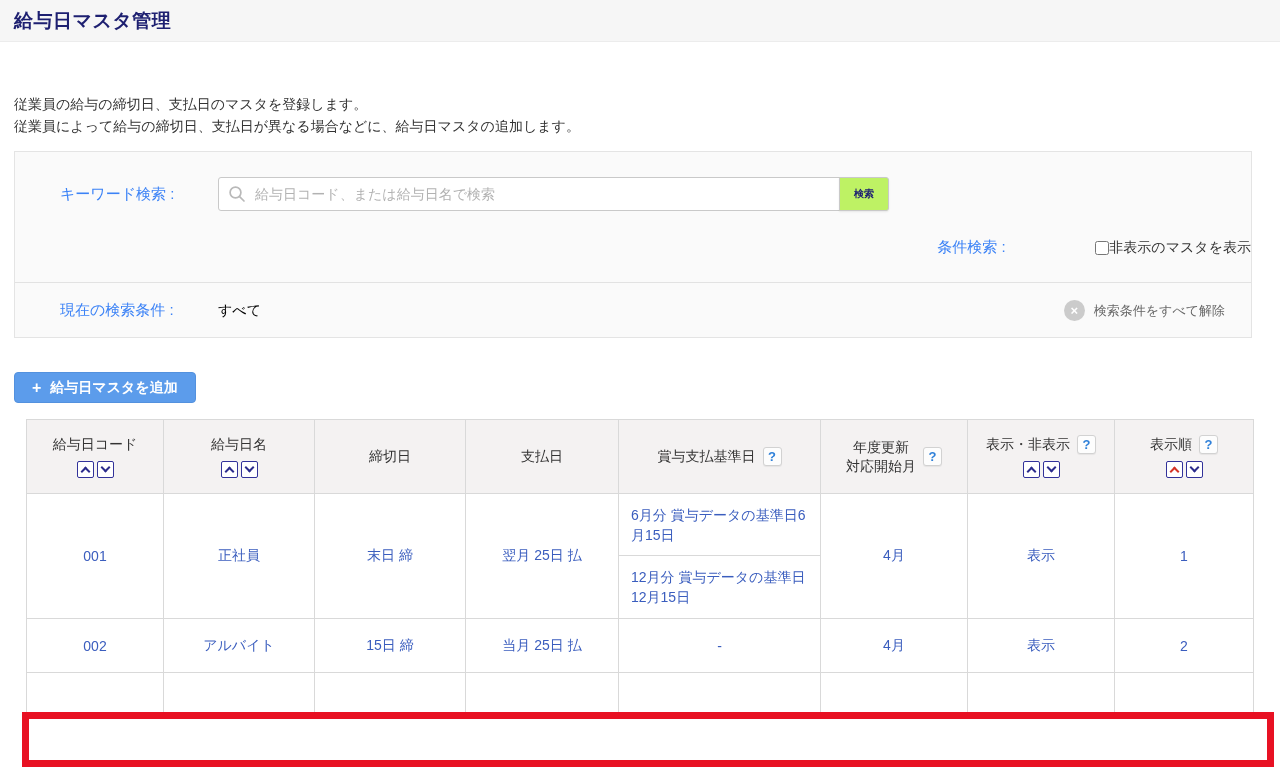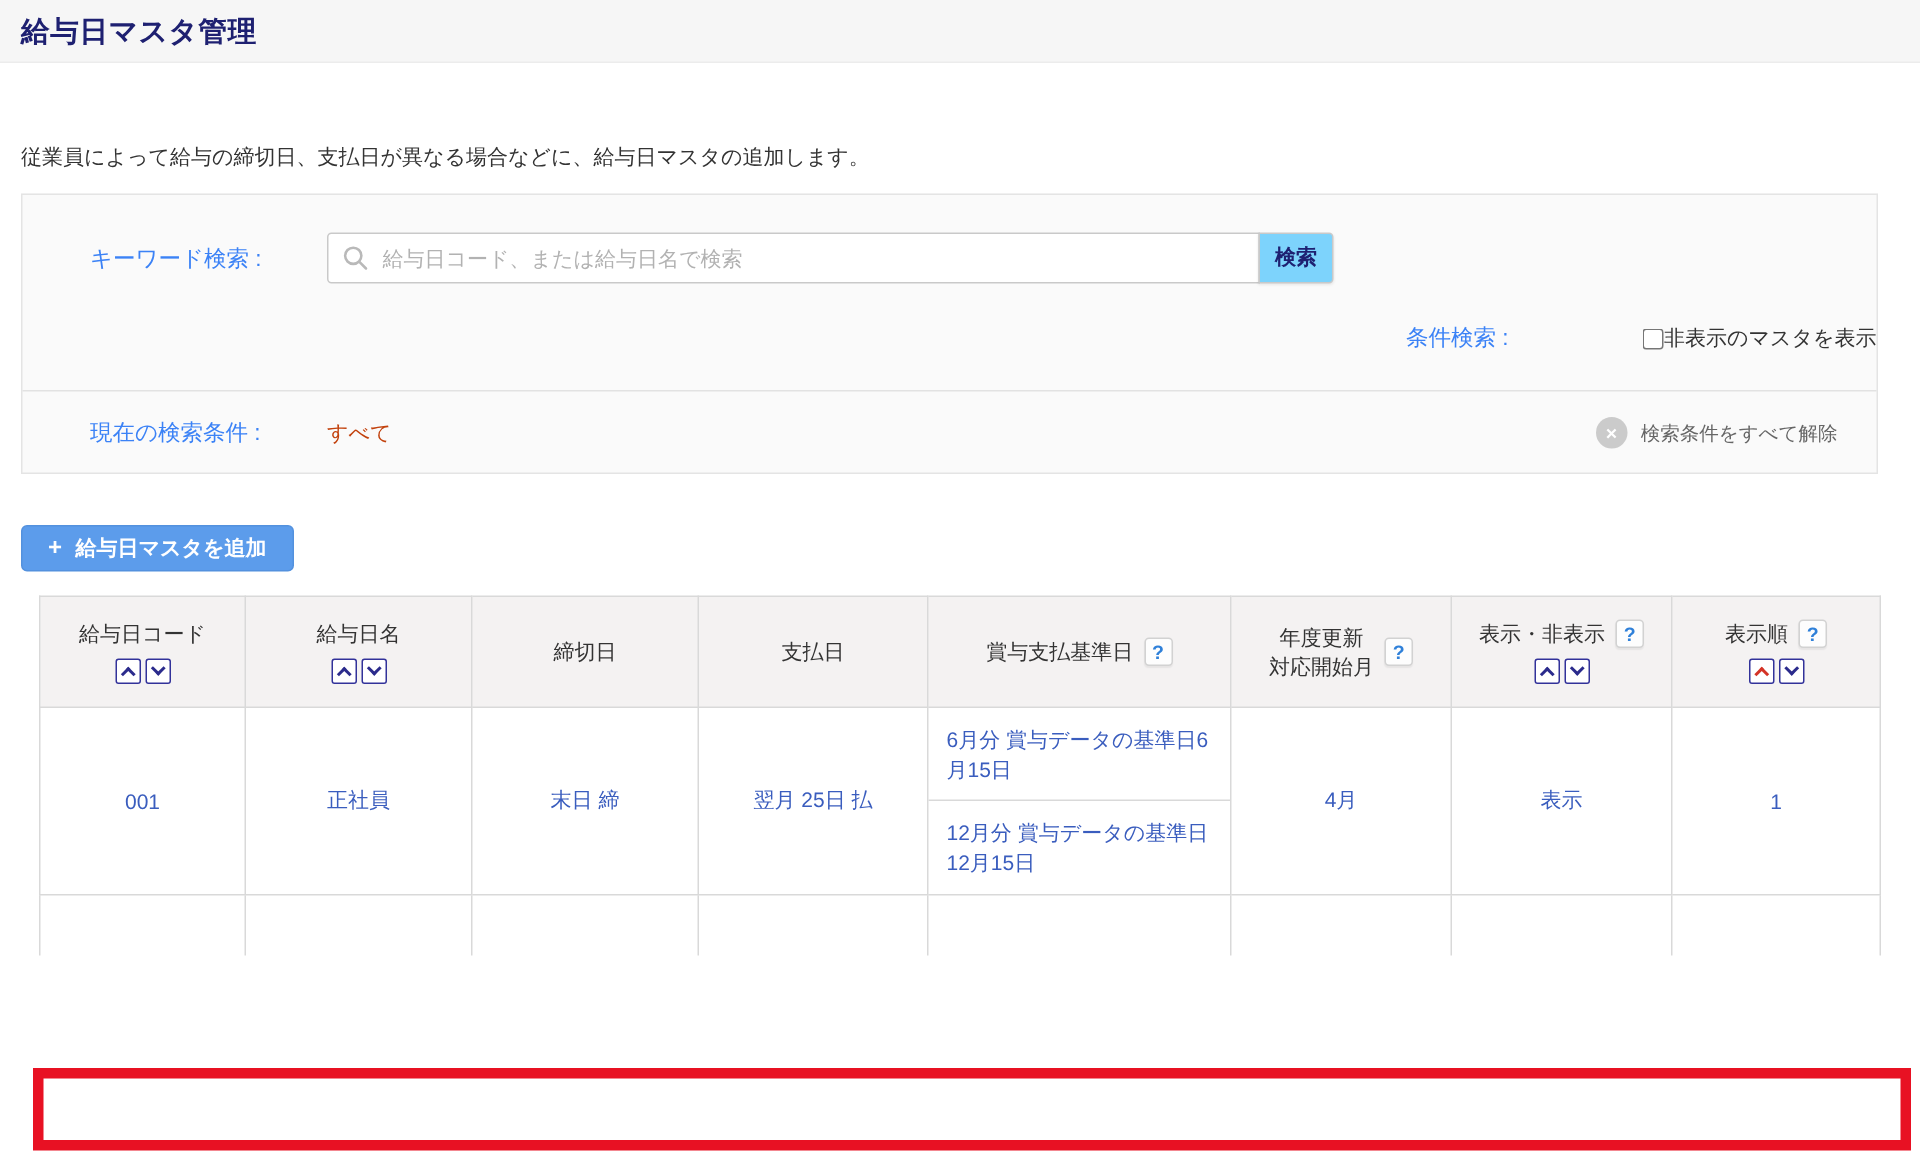--- a/index.html
+++ b/index.html
@@ -41,33 +41,33 @@
   .input-wrap { position:relative; display:flex; }
   .kw-input {
     width:622px; height:34px; border:1px solid #c9c9c9; border-radius:3px 0 0 3px;
     padding:0 10px 0 36px; font-size:14px; color:#333; background:#fff; outline:none;
     font-family:inherit;
   }
   .kw-input::placeholder { color:#b2b2b2; }
   .search-icon { position:absolute; left:10px; top:8px; width:18px; height:18px; }
   .search-btn {
     width:50px; height:34px; margin-left:-1px;
-    background:#7dd3fc; border:1px solid #c9c9c9; border-radius:0 3px 3px 0;
-    font-size:14px; font-weight:bold; color:#1e2071; cursor:pointer;
+    background:#bef264; border:1px solid #c9c9c9; border-radius:0 3px 3px 0;
+    font-size:10px; font-weight:bold; color:#1e2071; cursor:pointer;
     box-shadow:0 1px 2px rgba(0,0,0,.08); font-family:inherit;
   }
 
   .row-condition { margin-top:27px;justify-content:flex-end; }
   .chk-wrap { display:flex; align-items:center; gap:0; font-size:14px; color:#333; }
   .chk-wrap input[type=checkbox]{ width:14px; height:14px; margin:0; accent-color:#fff; border:1px solid #999; }
 
   .panel-divider { border:none; border-top:1px solid #e2e2e2; margin:25px 0 0 0; }
 
   .row-current { padding-top:17px; padding-right:26px; }
-  .current-value { font-size:14px; color:#c2410c; }
+  .current-value { font-size:14px; color:#000000; }
   .clear-group { margin-left:auto; display:flex; align-items:center; gap:9px; cursor:pointer; }
   .clear-circle {
     width:21px; height:21px; border-radius:50%; background:#cbcbcb; color:#fff;
     display:flex; align-items:center; justify-content:center; font-size:13px; font-weight:bold; line-height:1;
   }
   .clear-label { font-size:13px; color:#666; }
 
   
   .add-btn {
     margin-top:34px; height:31px; padding:0 17px;
@@ -131,20 +131,21 @@
 
 <div class="page">
 
   <div class="titlebar">
     <span class="page-title">給与日マスタ管理</span>
   </div>
 
   <div class="content">
 
     <div class="desc">
+      <div>従業員の給与の締切日、支払日のマスタを登録します。</div>
       <div>従業員によって給与の締切日、支払日が異なる場合などに、給与日マスタの追加します。</div>
     </div>
 
 
 
     <div class="search-panel">
 
       <div class="srow row-keyword">
         <span class="flabel">キーワード検索 :</span>
         <div class="input-wrap">
@@ -272,20 +273,30 @@
           <td>末日 締</td>
           <td>翌月 25日 払</td>
           <td class="bonus-cell">
             <div class="bonus-sub">6月分 賞与データの基準日6月15日</div>
             <div class="bonus-sub">12月分 賞与データの基準日12月15日</div>
           </td>
           <td>4月</td>
           <td>表示</td>
           <td>1</td>
         </tr>
+        <tr class="row-2">
+          <td>002</td>
+          <td>アルバイト</td>
+          <td>15日 締</td>
+          <td>当月 25日 払</td>
+          <td>-</td>
+          <td>4月</td>
+          <td>表示</td>
+          <td>2</td>
+        </tr>
         <tr class="spacer">
           <td></td>
             <td></td>
             <td></td>
             <td></td>
           <td></td>
             <td></td>
             <td></td>
             <td></td>
         </tr>

